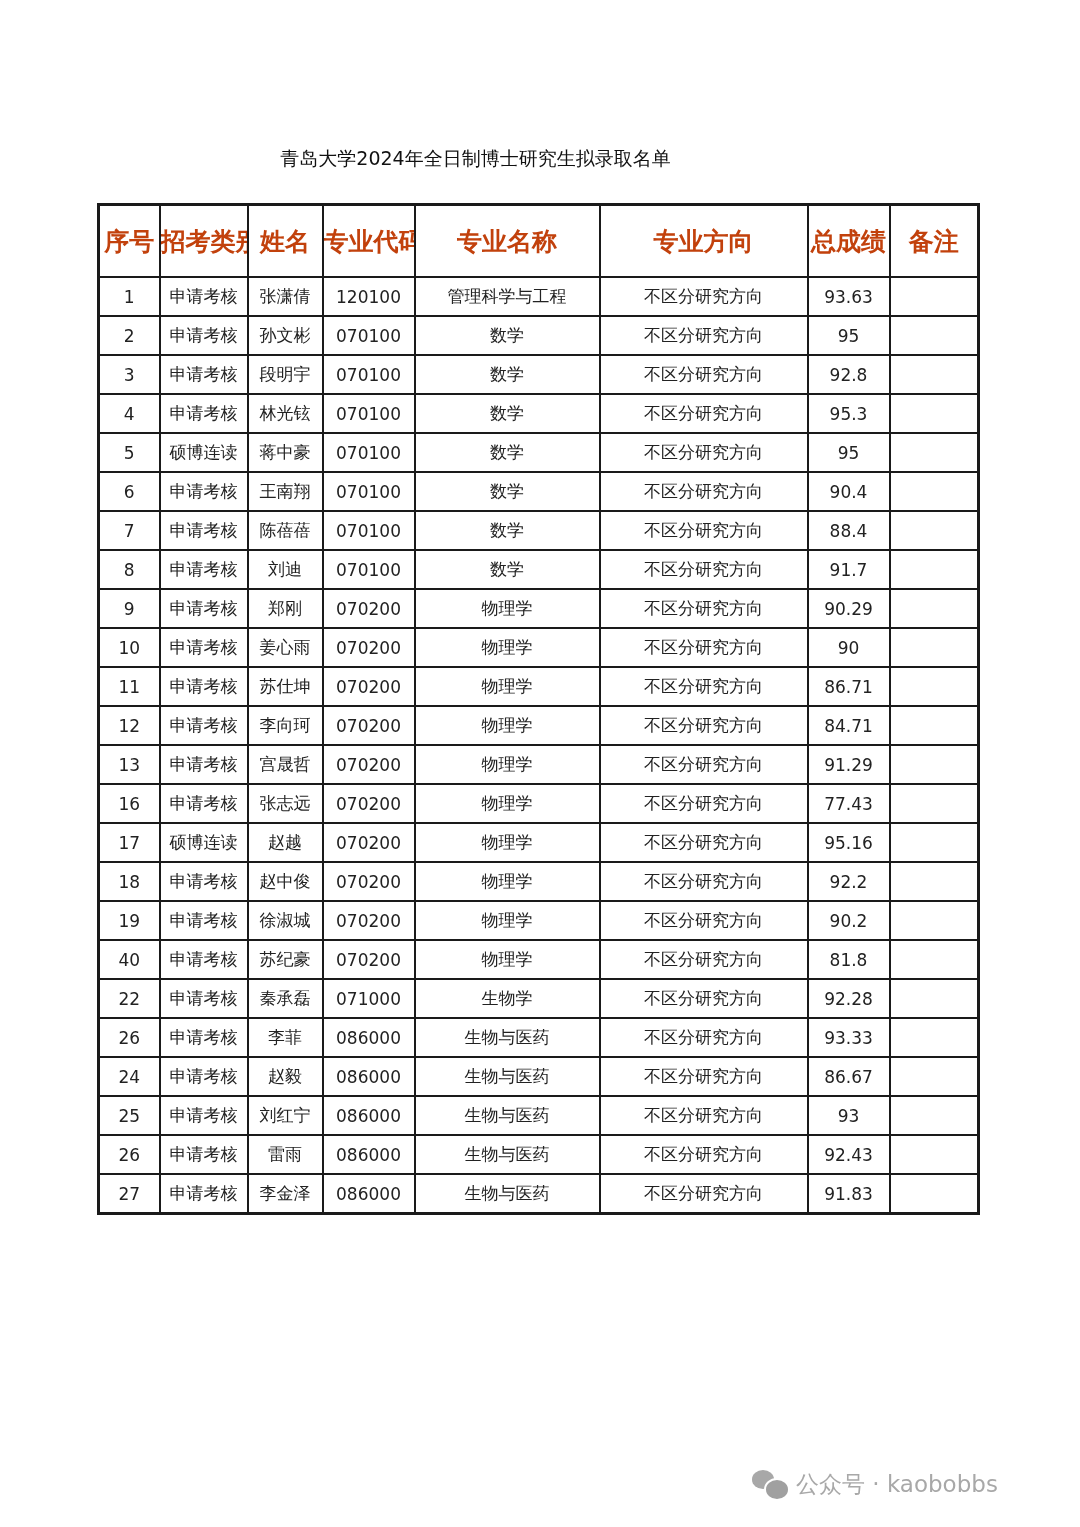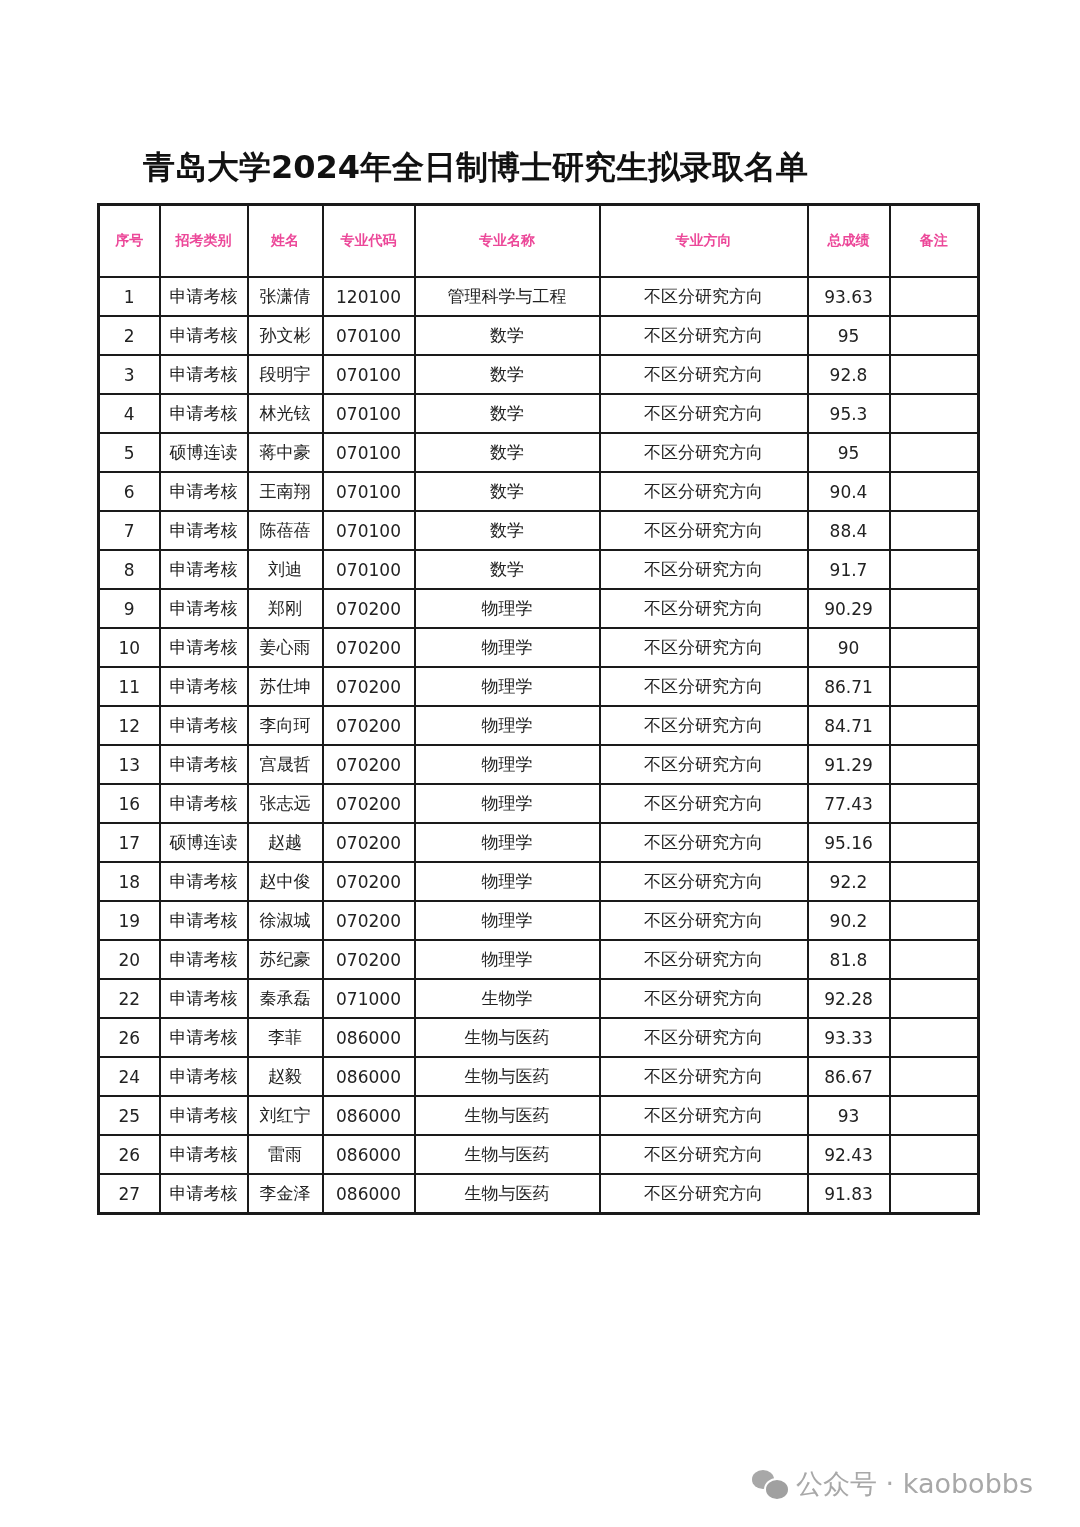--- a/index.html
+++ b/index.html
@@ -1,28 +1,28 @@
 <!DOCTYPE html>
 <html><head>
 <meta charset="utf-8">
 <style>
   html, body { margin: 0; padding: 0; background: #ffffff; }
   body { width: 1080px; height: 1527px; position: relative; overflow: hidden;
          font-family: "DejaVu Sans", "Liberation Sans", sans-serif; color: #1a1a1a; }
   .title { position: absolute; top: 146px; left: 0; width: 951px; text-align: center;
-           font-size: 32px; font-weight: bold; letter-spacing: 0px; color: #111; }
+           font-size: 19px; font-weight: normal; letter-spacing: 0px; color: #111; }
   table.roster { position: absolute; left: 97px; top: 203px; border-collapse: collapse;
                  table-layout: fixed; width: 880px; }
   table.roster th, table.roster td { border: 2px solid #1a1a1a; text-align: center;
                  padding: 0; overflow: hidden; white-space: nowrap; }
-  table.roster th { height: 70px; font-size: 14px; font-weight: bold; color: #ec4899; }
+  table.roster th { height: 70px; font-size: 25px; font-weight: bold; color: #c2410c; }
   table.roster td { height: 37px; font-size: 17px; color: #222; }
   table.roster { border: 3px solid #1a1a1a; }
   .watermark { position: absolute; left: 752px; top: 1466px; height: 36px; display: flex;
-               align-items: center; gap: 8px; color: #a8a8a8; font-size: 27px; }
+               align-items: center; gap: 8px; color: #a8a8a8; font-size: 23px; }
   .wm-icon { width: 36px; height: 32px; position: relative; }
   .wm-icon .b1 { position: absolute; left: 0; top: 2px; width: 22px; height: 19px;
                  background: #a8a8a8; border-radius: 50%; }
   .wm-icon .b2 { position: absolute; left: 12px; top: 10px; width: 22px; height: 19px;
                  background: #a0a0a0; border-radius: 50%; border: 2px solid #fff; }
 </style>
 </head>
 <body>
 
 <div class="title">青岛大学2024年全日制博士研究生拟录取名单</div>
@@ -215,21 +215,21 @@
         <td>19</td>
         <td>申请考核</td>
         <td>徐淑城</td>
         <td>070200</td>
         <td>物理学</td>
         <td>不区分研究方向</td>
         <td>90.2</td>
         <td></td>
       </tr>
       <tr>
-        <td>20</td>
+        <td>40</td>
         <td>申请考核</td>
         <td>苏纪豪</td>
         <td>070200</td>
         <td>物理学</td>
         <td>不区分研究方向</td>
         <td>81.8</td>
         <td></td>
       </tr>
       <tr>
         <td>22</td>

